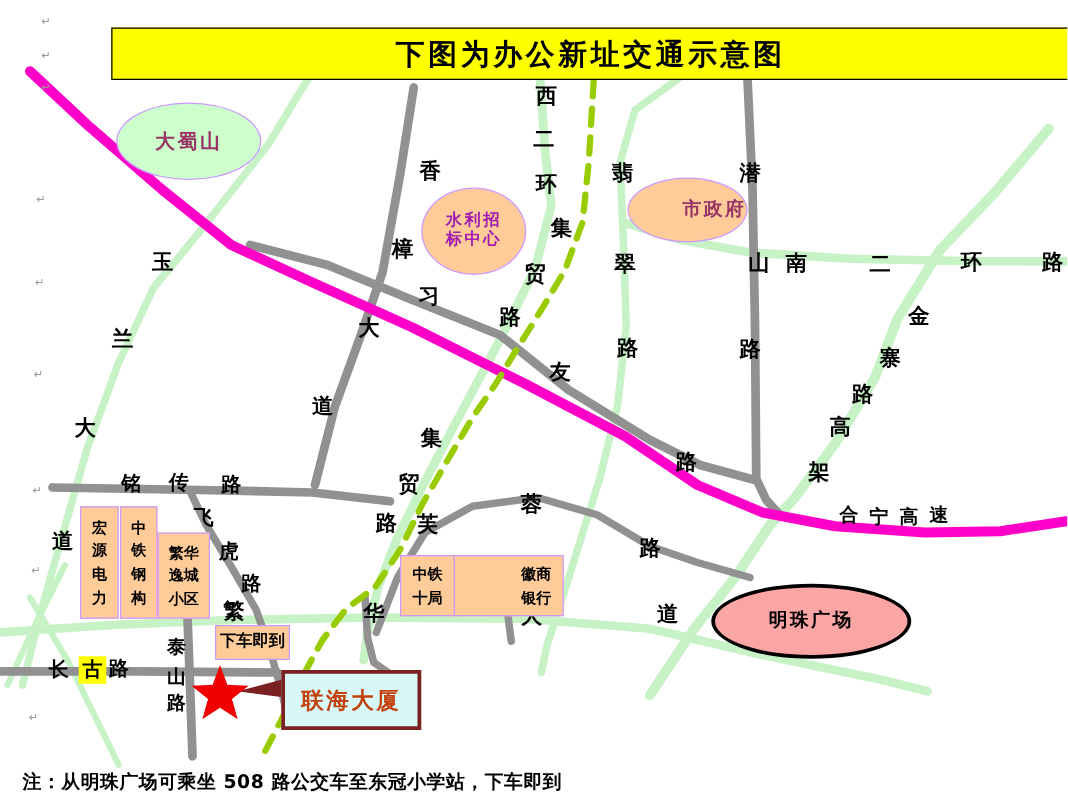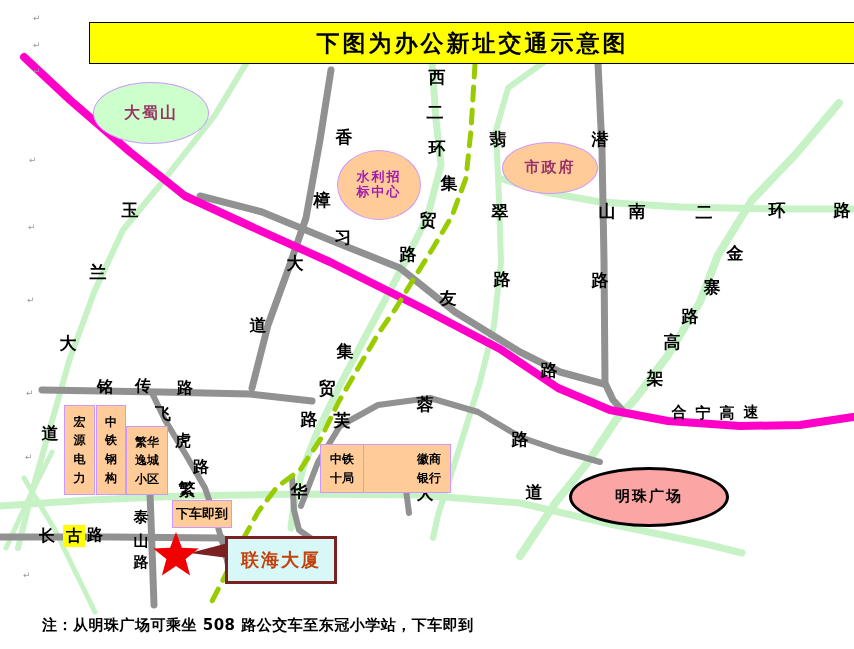--- a/index.html
+++ b/index.html
@@ -2,21 +2,21 @@
 <html><head>
 <meta charset="utf-8">
 <style>
   html,body{margin:0;padding:0;background:#ffffff;}
   #canvas{position:relative;width:854px;height:649px;background:#ffffff;overflow:hidden;
           font-family:"DejaVu Sans",sans-serif;}
   svg.layer{position:absolute;left:0;top:0;}
   .map-title{position:absolute;display:flex;align-items:center;justify-content:center;
              background:#FFFF00;border:1px solid #000;color:#000;font-weight:bold;
              font-size:23px;letter-spacing:3px;z-index:30;margin-left:34px;}
-  .map-note{position:absolute;color:#000;font-weight:bold;font-size:15px;letter-spacing:0.5px;z-index:30;margin-left:24px;}
+  .map-note{position:absolute;color:#000;font-weight:bold;font-size:15px;letter-spacing:0.5px;z-index:30;}
   .road-char{position:absolute;width:22px;height:22px;line-height:22px;text-align:center;
              color:#000;font-weight:bold;z-index:8;}
   .road-char.hl{background:#FFFF00;}
   .ellipse{position:absolute;border-radius:50%;display:flex;flex-direction:column;
            align-items:center;justify-content:center;font-weight:bold;text-align:center;z-index:12;
            line-height:1.15;}
   .bldg{position:absolute;background:#FFCC99;border:1.5px solid #CC99FF;display:flex;flex-direction:column;
         align-items:center;justify-content:center;font-weight:bold;color:#000;z-index:12;line-height:1.55;}
   .callout{position:absolute;background:#D8F8F8;border:3px solid #7B2121;display:flex;align-items:center;
            justify-content:center;color:#c2410c;font-weight:bold;font-size:18px;letter-spacing:2px;z-index:22;}
@@ -110,21 +110,21 @@
       <span class="road-char" style="left: 130px; top: 551px; font-size: 15px;">路</span>
     </div>
   <div id="landmarks-layer">
       <div class="ellipse" style="left: 93px; top: 82px; width: 114px; height: 60px; background: rgb(204, 255, 204); border: 1.5px solid rgb(204, 153, 255); color: rgb(153, 51, 102); font-size: 16px; letter-spacing: 2px;">
         <div>大蜀山</div>
       </div>
       <div class="ellipse" style="left: 337px; top: 150px; width: 82px; height: 68px; background: rgb(255, 204, 153); border: 1.5px solid rgb(204, 153, 255); color: #a21caf; font-size: 13px; letter-spacing: 2px;">
         <div>水利招</div>
         <div>标中心</div>
       </div>
-      <div class="ellipse" style="left: 502px; top: 142px; width: 94px; height: 50px; background: rgb(255, 204, 153); border: 1.5px solid rgb(204, 153, 255); color: rgb(153, 51, 102); font-size: 15px; letter-spacing: 2px;">
+      <div class="ellipse" style="left: 502px; top: 142px; width: 94px; height: 50px; background: rgb(255, 204, 153); border: 1.5px solid rgb(204, 153, 255); color: rgb(153, 51, 102); font-size: 15px; letter-spacing: 2px; align-items: flex-end;">
         <div>市政府</div>
       </div>
       <div class="ellipse" style="left: 569px; top: 467px; width: 154px; height: 54px; background: #fca5a5; border: 3px solid rgb(0, 0, 0); color: rgb(0, 0, 0); font-size: 15px; letter-spacing: 2px;">
         <div>明珠广场</div>
       </div>
     </div>
   <div id="buildings-layer">
       <div class="bldg" style="left: 64px; top: 405px; width: 29px; height: 88px; font-size: 12px;">
         <div>宏</div>
         <div>源</div>

